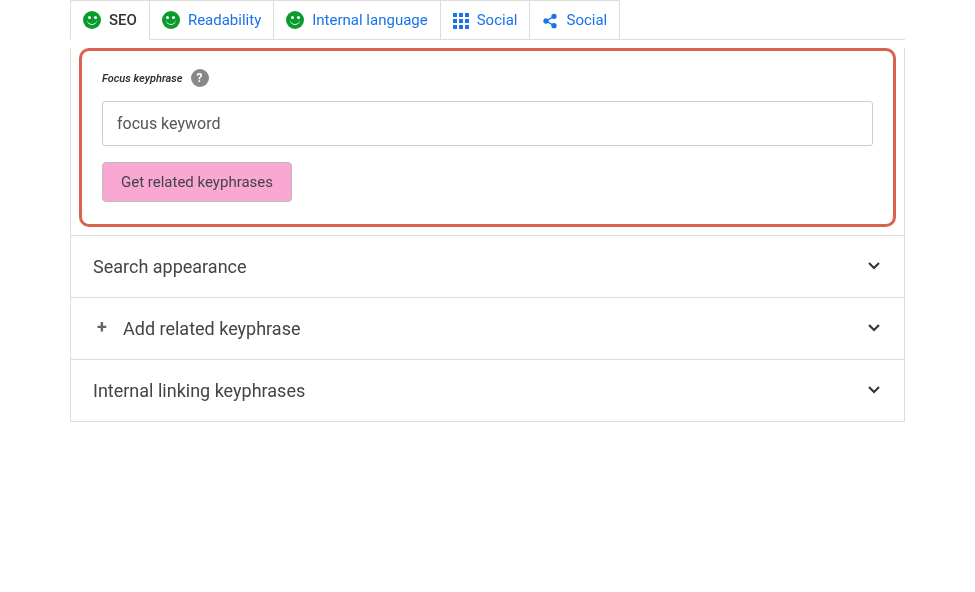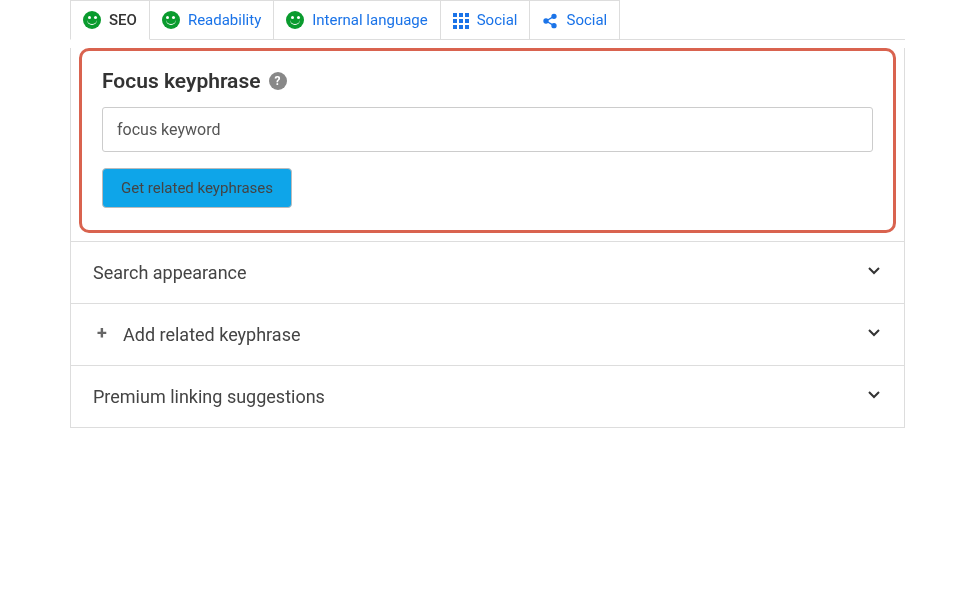--- a/index.html
+++ b/index.html
@@ -91,22 +91,23 @@
       padding: 18px 20px 22px;
     }
     .label-row {
       display: flex;
       align-items: center;
       gap: 8px;
       margin-bottom: 14px;
     }
     .label-text {
       font-weight: 600;
-      font-size: 21px;
-      color: #333;
+      font-size: 11px;
+      color: #333;
+      font-style: italic;
     }
     .help-icon {
       width: 18px; height: 18px;
       background: #888;
       border-radius: 50%;
       color: #fff;
       font-size: 12px;
       font-weight: bold;
       display: flex;
       align-items: center;
@@ -120,31 +121,31 @@
       border: 1px solid #ccc;
       border-radius: 3px;
       color: #555;
       margin-bottom: 16px;
       font-family: inherit;
     }
     .btn {
       padding: 10px 18px;
       font-size: 15px;
       border: 1px solid #bbb;
-      background: #0ea5e9;
+      background: #f9a8d4;
       border-radius: 4px;
       cursor: pointer;
       color: #444;
       font-family: inherit;
     }
     .accordion {
       border-top: 1px solid #ddd;
       padding: 20px 22px;
       display: flex;
-      align-items: center;
+      align-items: flex-end;
       justify-content: space-between;
       cursor: pointer;
     }
     .accordion:first-of-type { margin-top: 8px; }
     .accordion-left {
       display: flex;
       align-items: flex-start;
       gap: 12px;
     }
     .accordion-title {
@@ -248,21 +249,21 @@
     <span class="chevron">
       <svg width="16" height="16" viewBox="0 0 16 16">
           <path d="M3 5 L8 10 L13 5" fill="none" stroke="#333" stroke-width="2"></path>
         </svg>
     </span>
   </div>
 
   <div class="accordion">
     <div class="accordion-left">
       <div>
-        <div class="accordion-title">Premium linking suggestions</div>
+        <div class="accordion-title">Internal linking keyphrases</div>
       </div>
     </div>
     <span class="chevron">
       <svg width="16" height="16" viewBox="0 0 16 16">
           <path d="M3 5 L8 10 L13 5" fill="none" stroke="#333" stroke-width="2"></path>
         </svg>
     </span>
   </div>
 </div>
 

